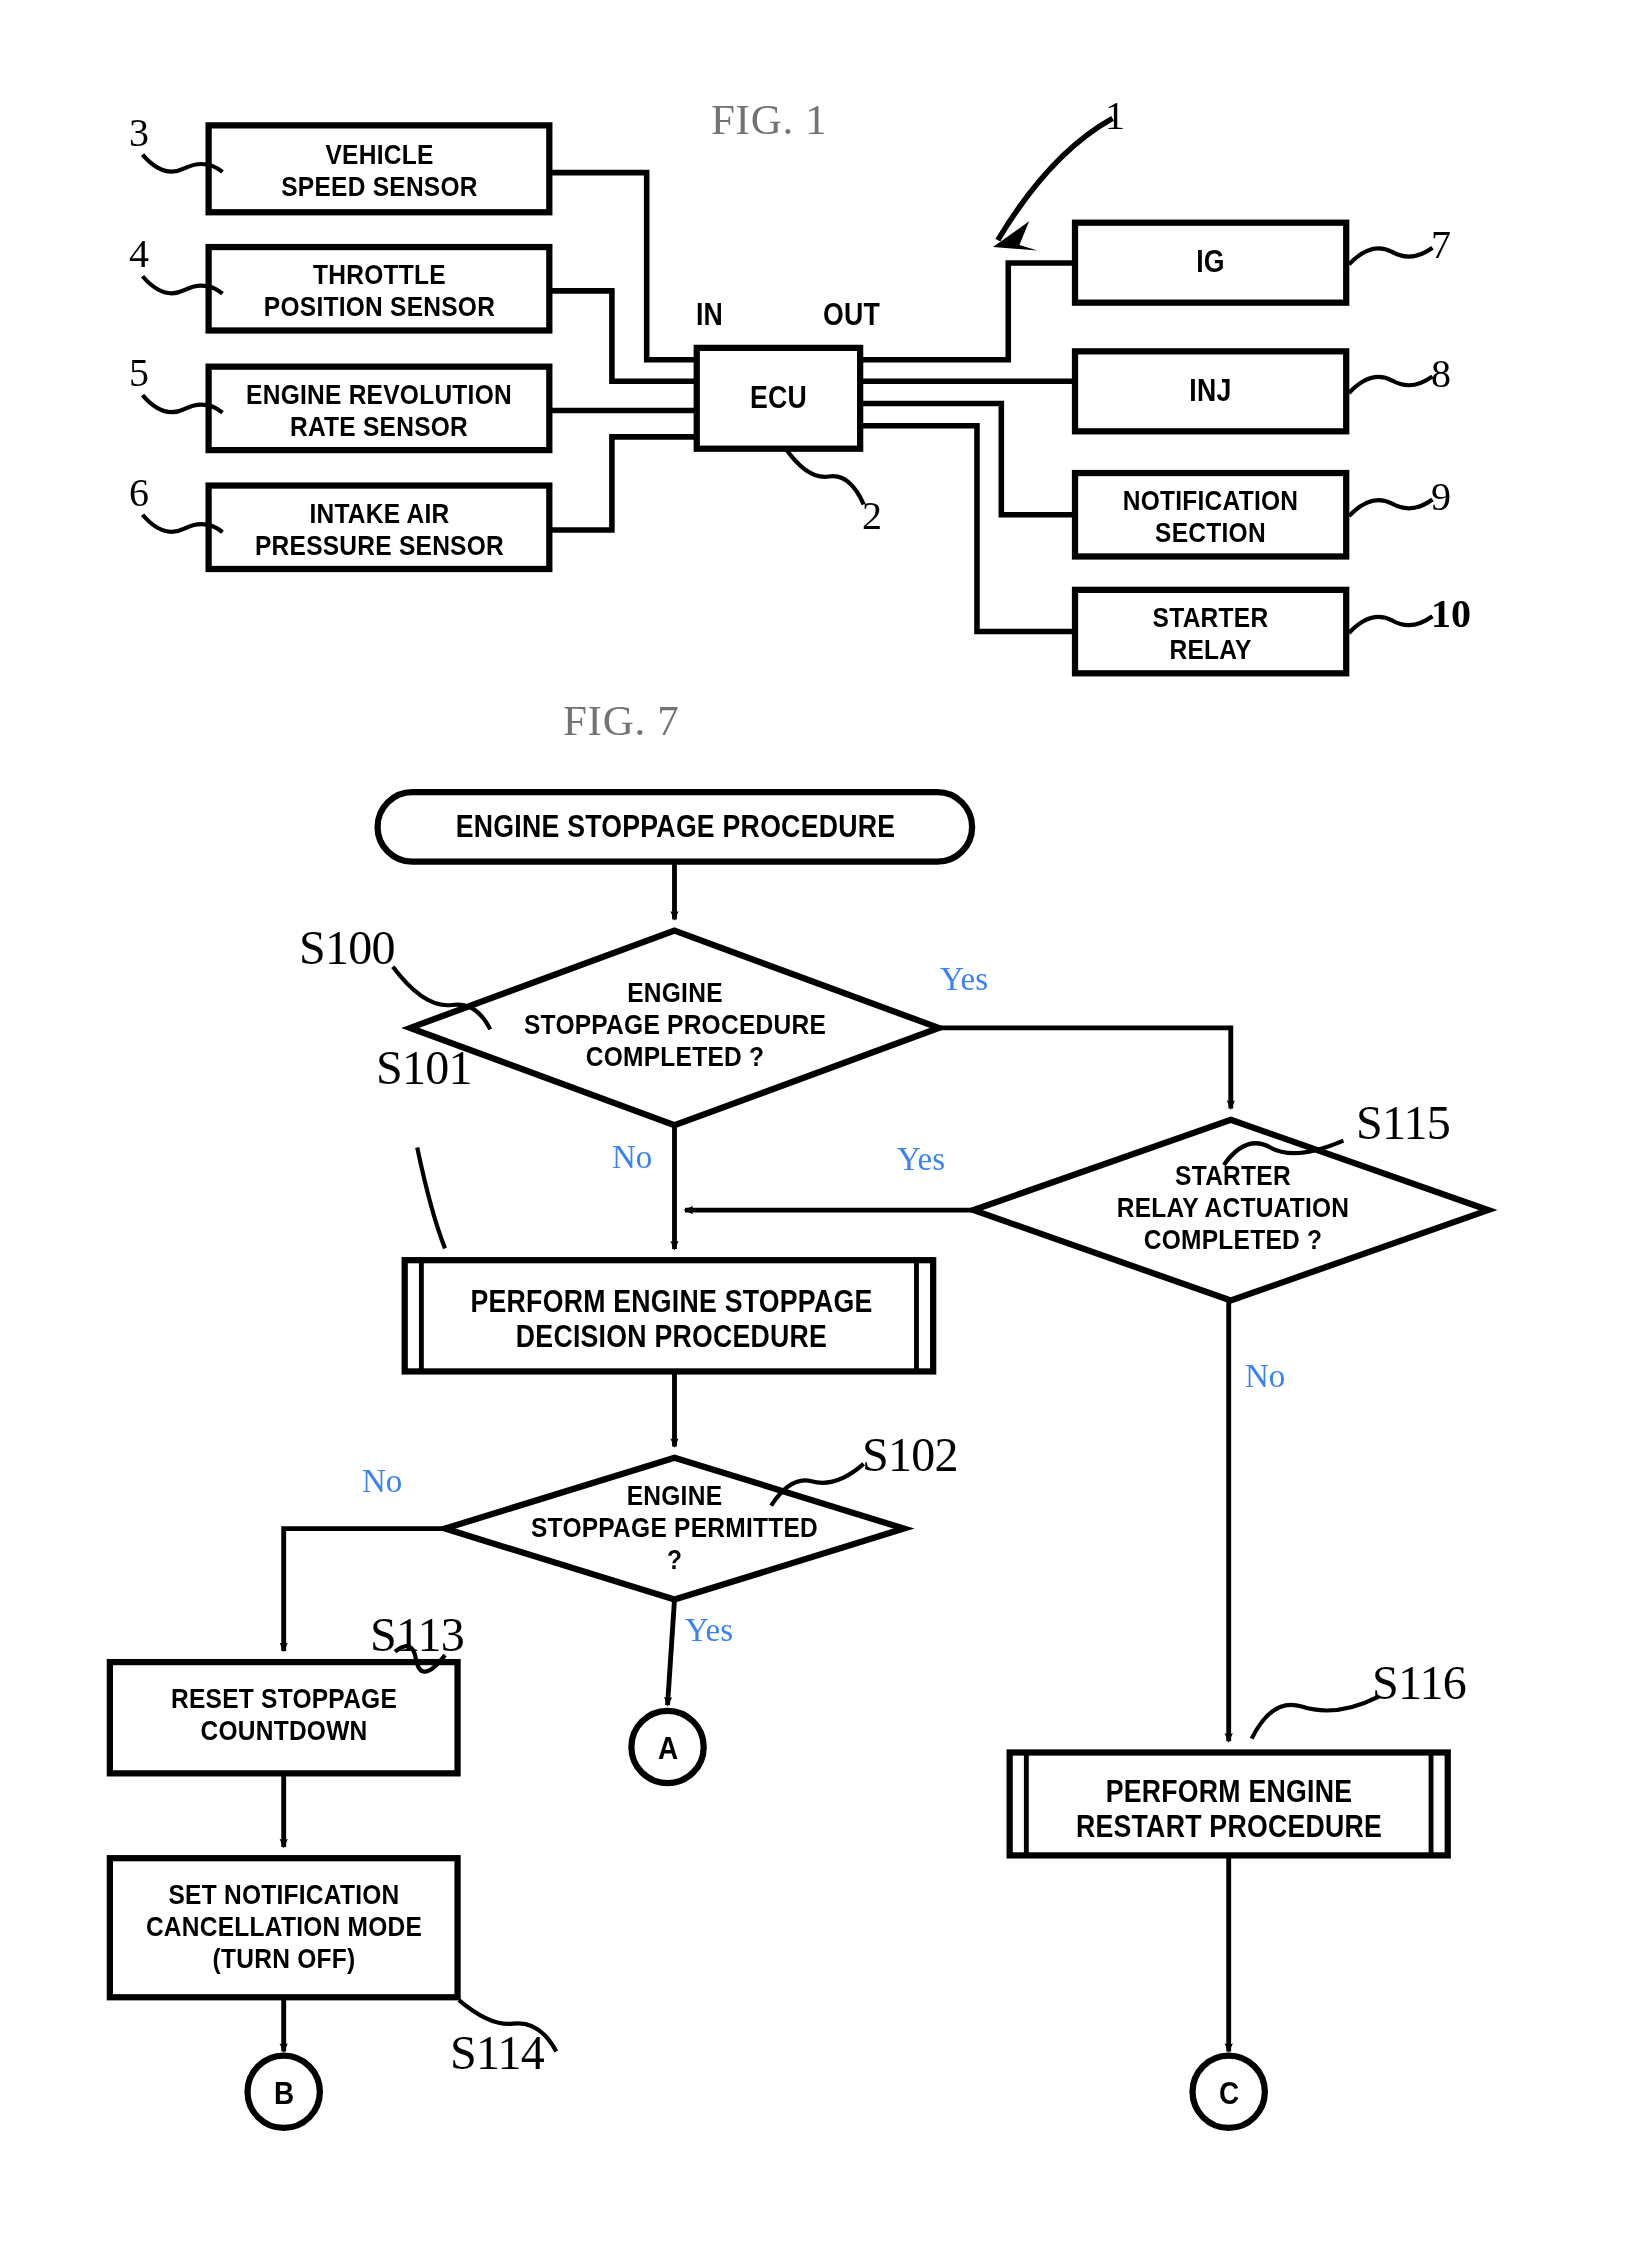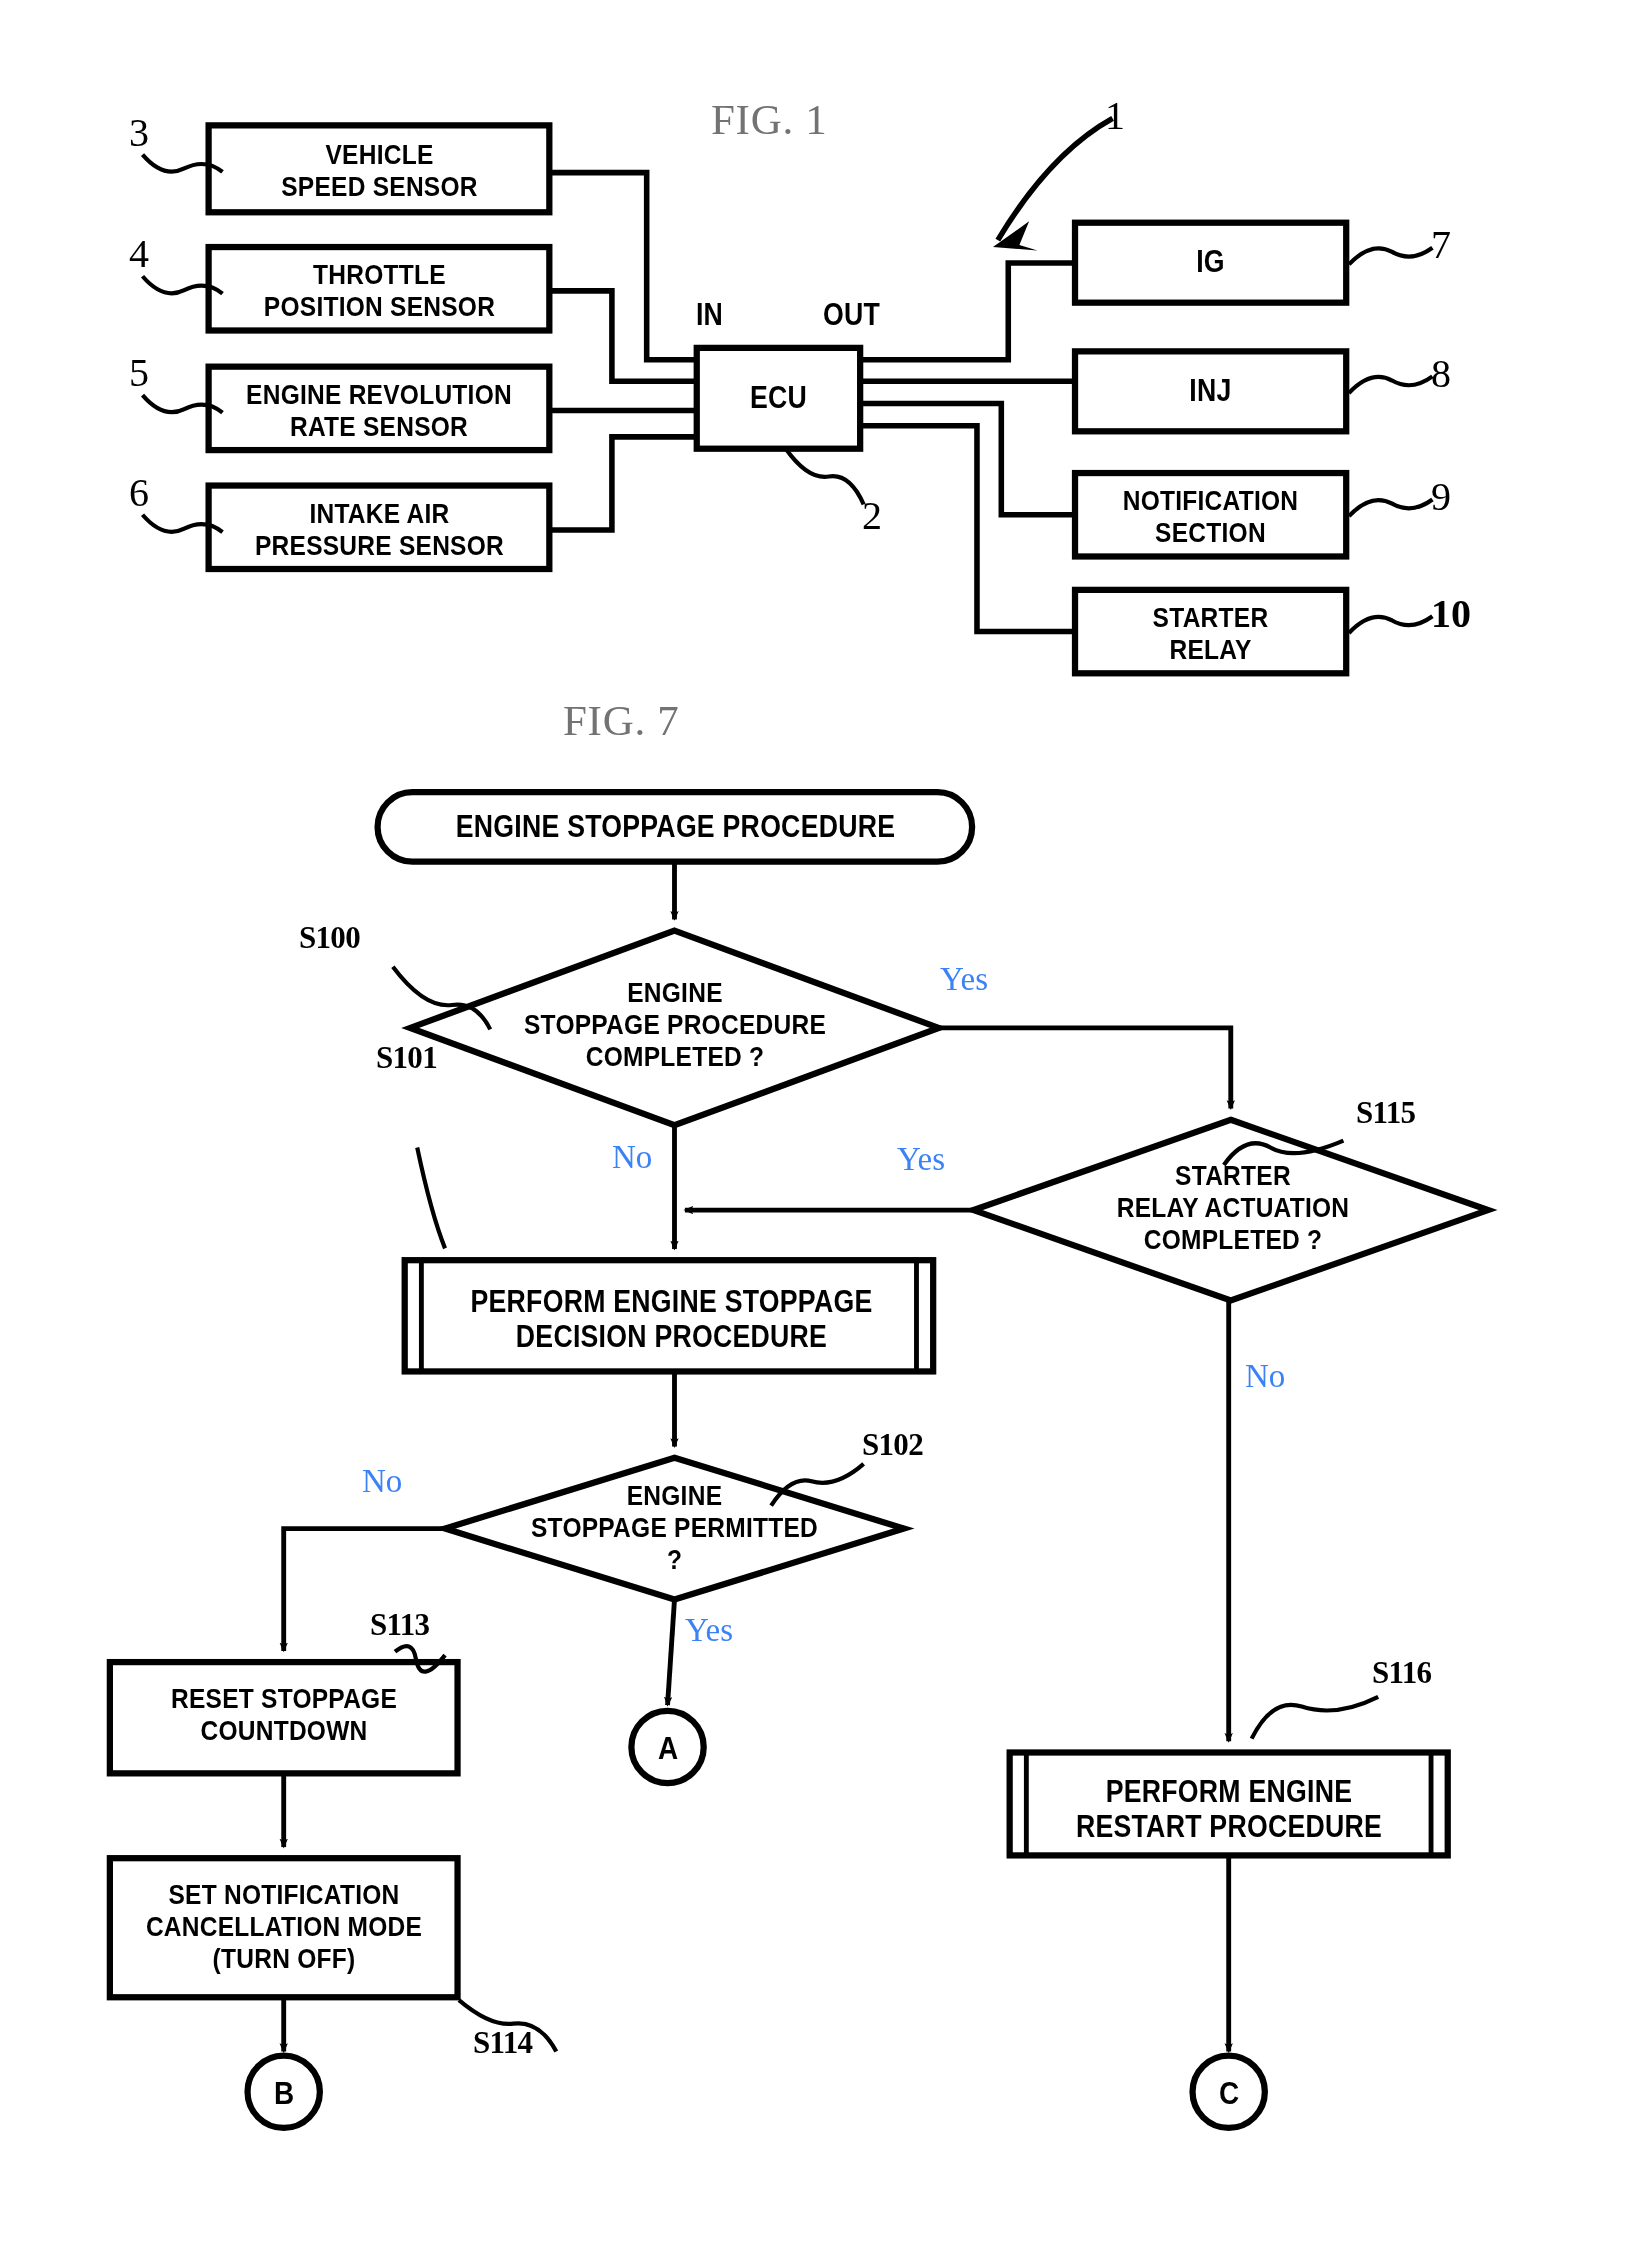--- a/index.html
+++ b/index.html
@@ -37,22 +37,22 @@
     position:absolute;
     font-family:"Liberation Serif", serif;
     font-weight:400;
     font-size:40px;
     color:#000;
     white-space:pre;
   }
   .step{
     position:absolute;
     font-family:"Liberation Serif", serif;
-    font-weight:700;
-    font-size:31px;
+    font-weight:400;
+    font-size:48px;
     color:#000;
     white-space:pre;
     letter-spacing:-0.7px;
   }
   .yn{
     position:absolute;
     font-family:"Liberation Serif", serif;
     font-weight:400;
     font-size:33px;
     color:#3b82f6;
@@ -259,21 +259,21 @@
   <div class="yn" style="left:362px;top:1463px;">No</div>
   <div class="yn" style="left:685px;top:1612px;">Yes</div>
 
   <div class="lbl" style="left:110px;top:1683px;width:348px;font-size:28.5px;">RESET STOPPAGE
 COUNTDOWN</div>
   <div class="step" style="left:370px;top:1607px;">S113</div>
 
   <div class="lbl" style="left:110px;top:1879px;width:348px;font-size:28.5px;">SET NOTIFICATION
 CANCELLATION MODE
 (TURN OFF)</div>
-  <div class="step" style="left:473px;top:2025px;">S114</div>
+  <div class="step" style="left:450px;top:2025px;">S114</div>
 
   <div class="lbl" style="left:1034px;top:1775px;width:390px;font-size:31px;">PERFORM ENGINE
 RESTART PROCEDURE</div>
   <div class="step" style="left:1342px;top:1655px;margin-left:30px;">S116</div>
 
   <div class="conn" style="left:633px;top:1731px;width:70px;text-align:center;">A</div>
   <div class="conn" style="left:249px;top:2076px;width:70px;text-align:center;">B</div>
   <div class="conn" style="left:1194px;top:2076px;width:70px;text-align:center;">C</div>
 
 </div>

